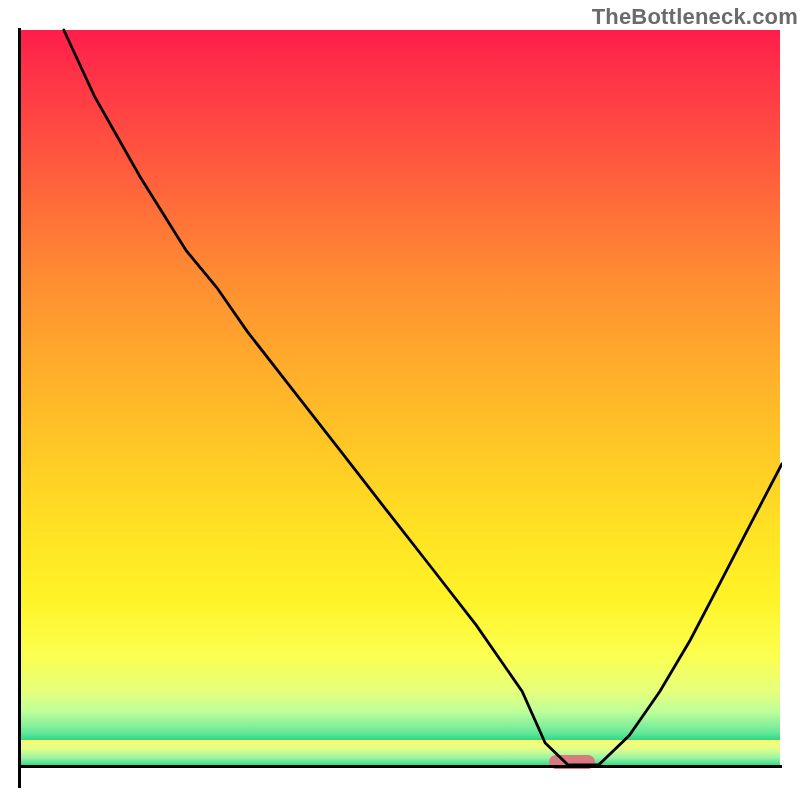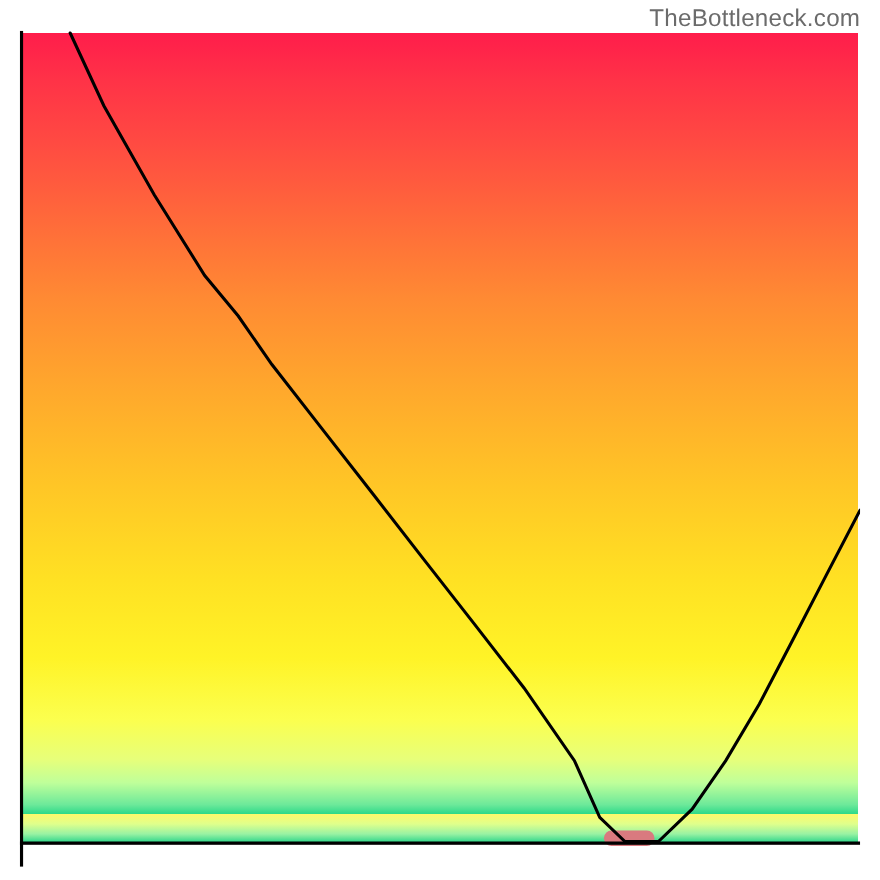--- a/index.html
+++ b/index.html
@@ -12,23 +12,23 @@
     background: #ffffff;
   }
   .wrap {
     position: relative;
     width: 800px;
     height: 800px;
   }
   .watermark {
     position: absolute;
     top: 4px;
-    right: 18px;
+    right: 2px;
     font-size: 22px;
-    font-weight: 400;
+    font-weight: 700;
     color: #6b6b6b;
     letter-spacing: 0.2px;
     z-index: 30;
   }
   .frame {
     position: absolute;
     left: 18px;
     top: 28px;
     width: 764px;
     height: 760px;

